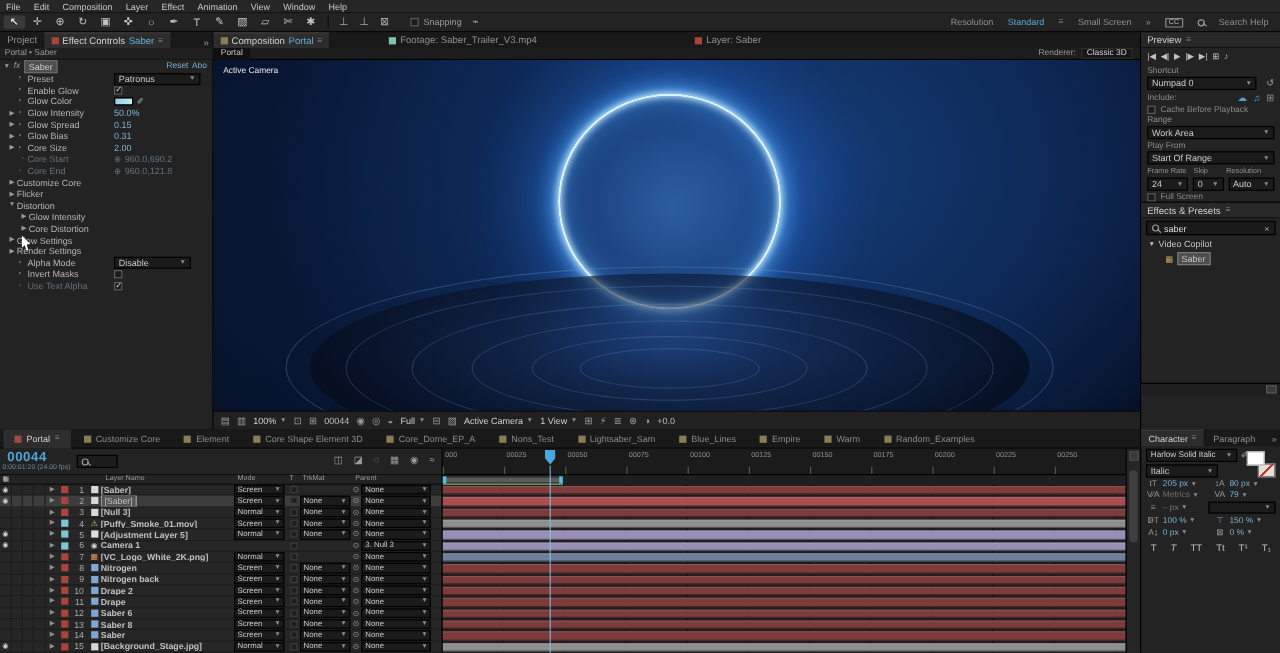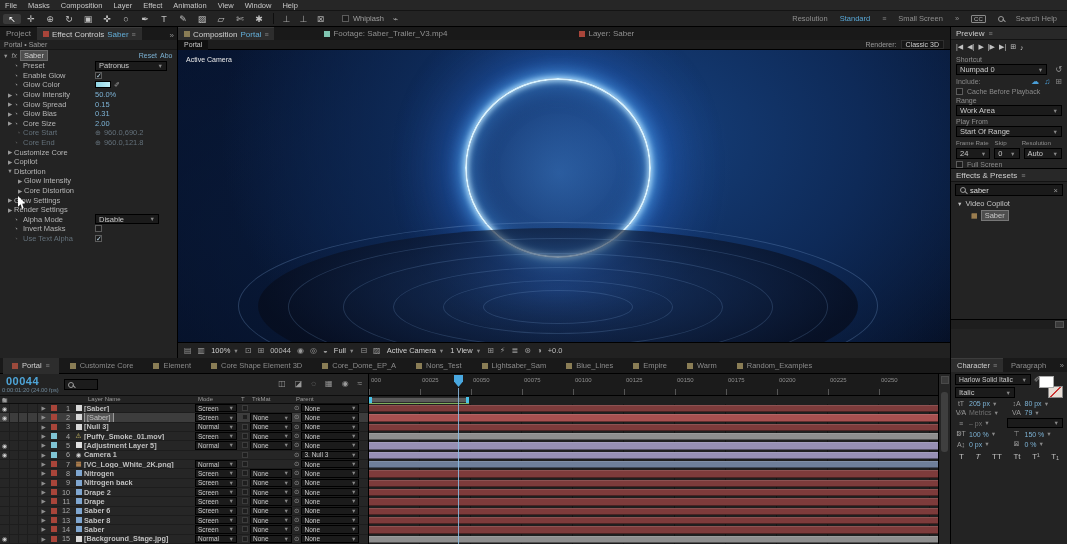--- a/index.html
+++ b/index.html
@@ -173,21 +173,21 @@
      linear-gradient(135deg,#e8ded6 44%,#c33 44% 56%,#e8ded6 56%);border:1px solid #888;}
   #sw-fill{position:absolute;left:0;top:0;width:15px;height:12px;background:#fff;border:1px solid #aaa;}
   #tbuttons{display:flex;justify-content:space-between;padding:4px 8px 0;color:#c0c0c0;font-size:8px;}
   #tbuttons span:nth-child(2){font-style:italic;}
 </style>
 </head>
 <body>
 
 <div id="menubar" class="abs">
     <span class="mi">File</span>
-    <span class="mi">Masks</span>
+    <span class="mi">Edit</span>
     <span class="mi">Composition</span>
     <span class="mi">Layer</span>
     <span class="mi">Effect</span>
     <span class="mi">Animation</span>
     <span class="mi">View</span>
     <span class="mi">Window</span>
     <span class="mi">Help</span>
   </div>
 
 <div id="toolbar" class="abs">
@@ -208,21 +208,21 @@
       <span class="tool">✱</span>
     </span>
   <span class="tsep"></span>
   <span id="axisbox" style="display:flex;gap:2px;">
       <span class="axico">⊥</span>
       <span class="axico">⊥</span>
       <span class="axico">⊠</span>
     </span>
   <span id="snapwrap">
     <span class="cb"></span>
-    <span>Whiplash</span>
+    <span>Snapping</span>
     <span class="axico">⌁</span>
   </span>
   <span id="wsbar">
     <span class="ws">Resolution</span>
     <span class="ws active">Standard</span>
     <span class="hamb">≡</span>
     <span class="ws">Small Screen</span>
     <span class="ws">»</span>
     <span class="ccbadge">CC</span>
     <span class="mag"></span>
@@ -328,21 +328,21 @@
           <span class="fxnum">960.0,121.8</span>
         </span>
       </div>
       <div class="fxrow" style="padding-left: 6px;">
         <span class="exp">▶</span>
         <span class="fxlabel">Customize Core</span>
         <span class="fxval"></span>
       </div>
       <div class="fxrow" style="padding-left: 6px;">
         <span class="exp">▶</span>
-        <span class="fxlabel">Copilot</span>
+        <span class="fxlabel">Flicker</span>
         <span class="fxval"></span>
       </div>
       <div class="fxrow" style="padding-left: 6px;">
         <span class="exp">▼</span>
         <span class="fxlabel">Distortion</span>
         <span class="fxval"></span>
       </div>
       <div class="fxrow" style="padding-left: 16px;">
         <span class="exp">▶</span>
         <span class="fxlabel">Glow Intensity</span>

